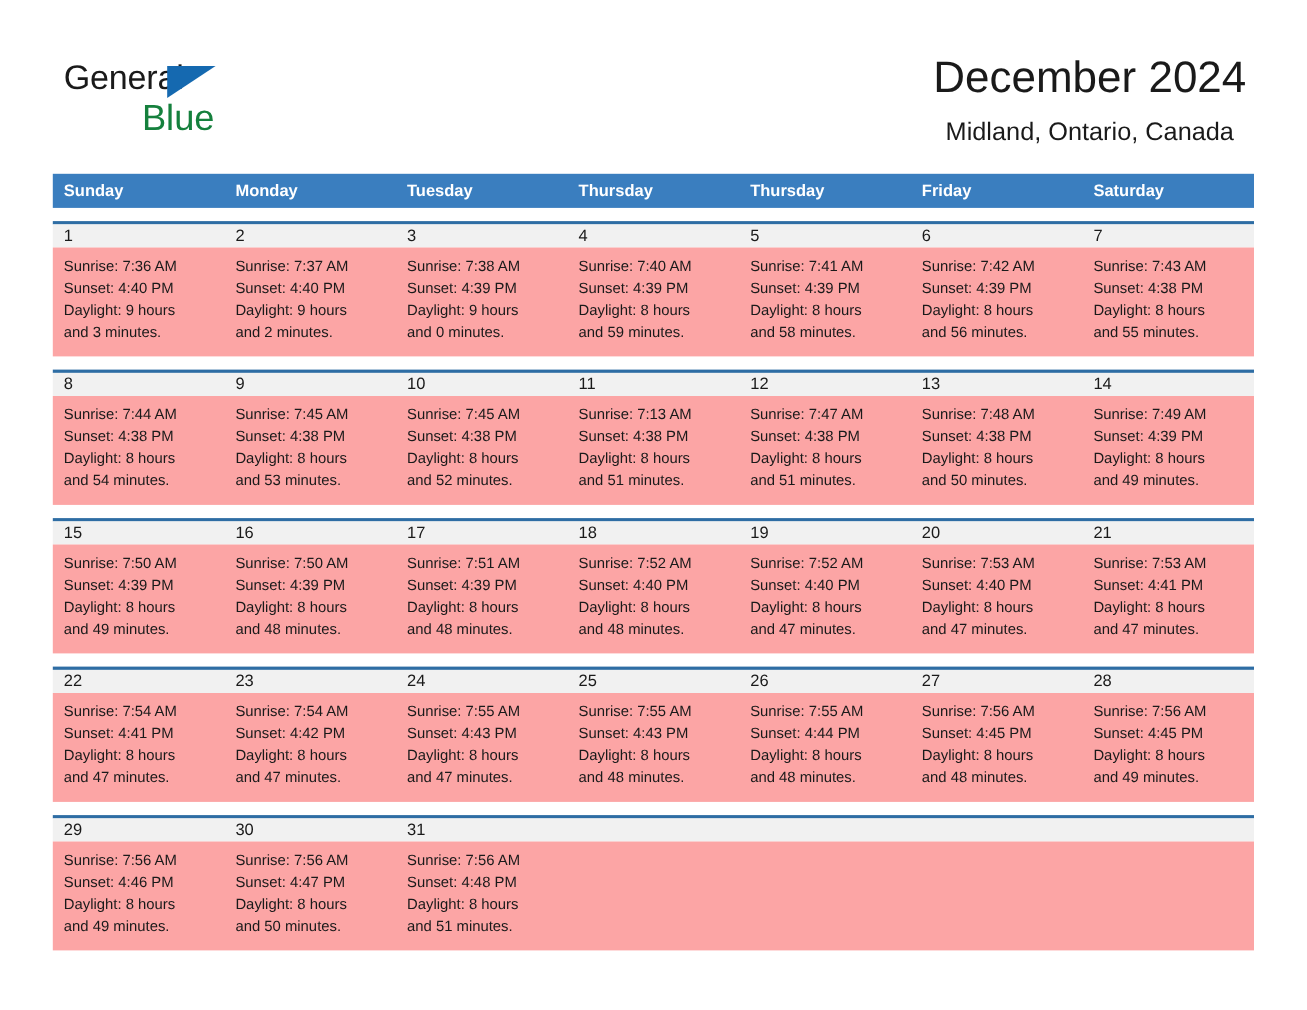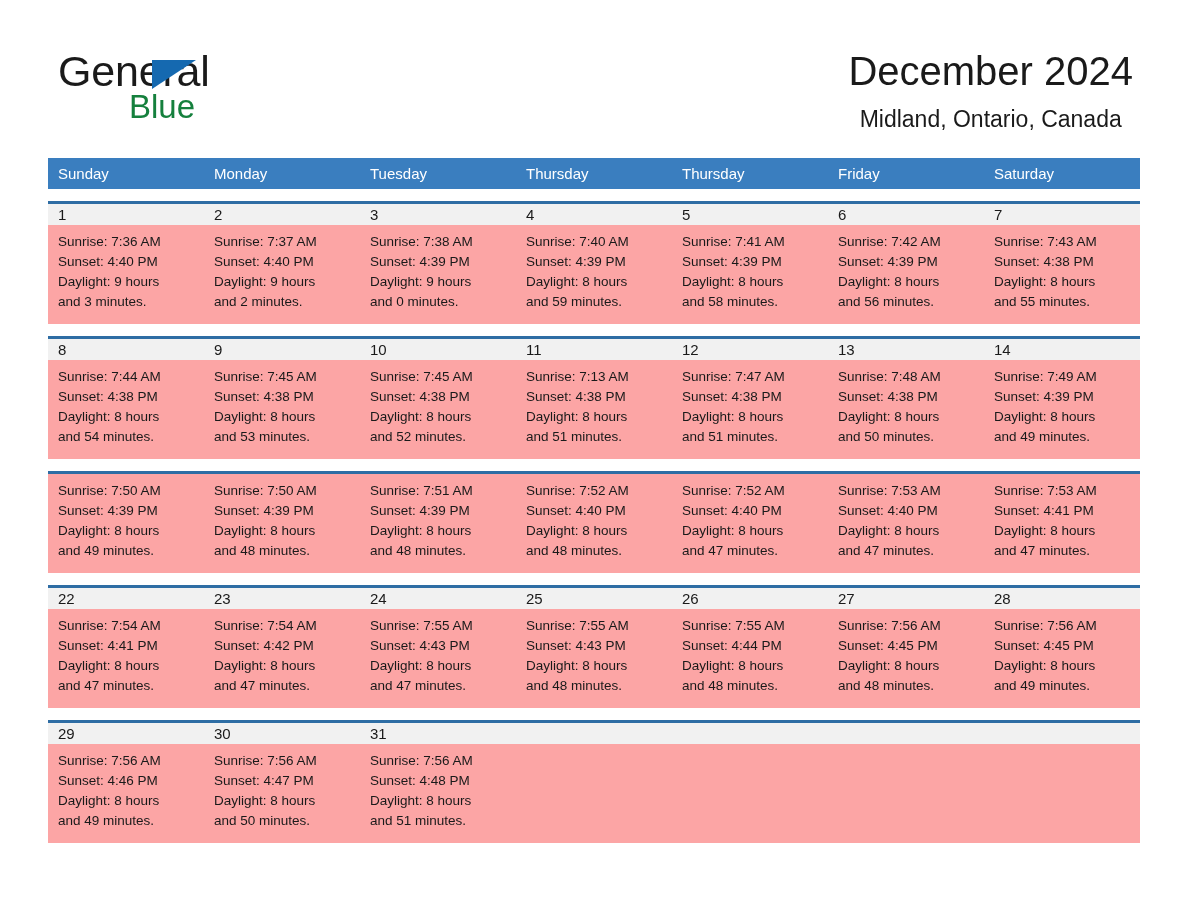--- a/index.html
+++ b/index.html
@@ -35,21 +35,21 @@
     position: absolute;
     left: 58px;
     top: 52px;
     width: 260px;
     height: 80px;
   }
   .logo-general {
     position: absolute;
     left: 0;
     top: 0;
-    font-size: 43px;
+    font-size: 31px;
     letter-spacing: -0.2px;
     color: #1a1a1a;
     font-family: "Liberation Sans", sans-serif;
     line-height: 38px;
     text-align: right;
   }
   .logo-tri {
     position: absolute;
     left: 94px;
     top: 8px;
@@ -106,20 +106,21 @@
   }
   .dow-cell {
     width: 156px;
     box-sizing: border-box;
     padding-left: 10px;
     display: flex;
     align-items: center;
     color: #ffffff;
     font-size: 15px;
     font-family: "Liberation Sans", sans-serif;
+    font-weight: bold;
   }
 
   .week {
     width: 1092px;
     border-top: 3px solid #2e6da4;
     margin-top: 12px;
   }
   .week:first-of-type {
     margin-top: 0;
     border-top: none;
@@ -298,20 +299,29 @@
         <div class="cell">
           <div class="line">Sunrise: 7:49 AM</div>
           <div class="line">Sunset: 4:39 PM</div>
           <div class="line">Daylight: 8 hours</div>
           <div class="line">and 49 minutes.</div>
         </div>
       </div>
     </div>
 
     <div class="week">
+      <div class="week-days">
+        <div class="daynum">15</div>
+        <div class="daynum">16</div>
+        <div class="daynum">17</div>
+        <div class="daynum">18</div>
+        <div class="daynum">19</div>
+        <div class="daynum">20</div>
+        <div class="daynum">21</div>
+      </div>
       <div class="week-body">
         <div class="cell">
           <div class="line">Sunrise: 7:50 AM</div>
           <div class="line">Sunset: 4:39 PM</div>
           <div class="line">Daylight: 8 hours</div>
           <div class="line">and 49 minutes.</div>
         </div>
         <div class="cell">
           <div class="line">Sunrise: 7:50 AM</div>
           <div class="line">Sunset: 4:39 PM</div>

